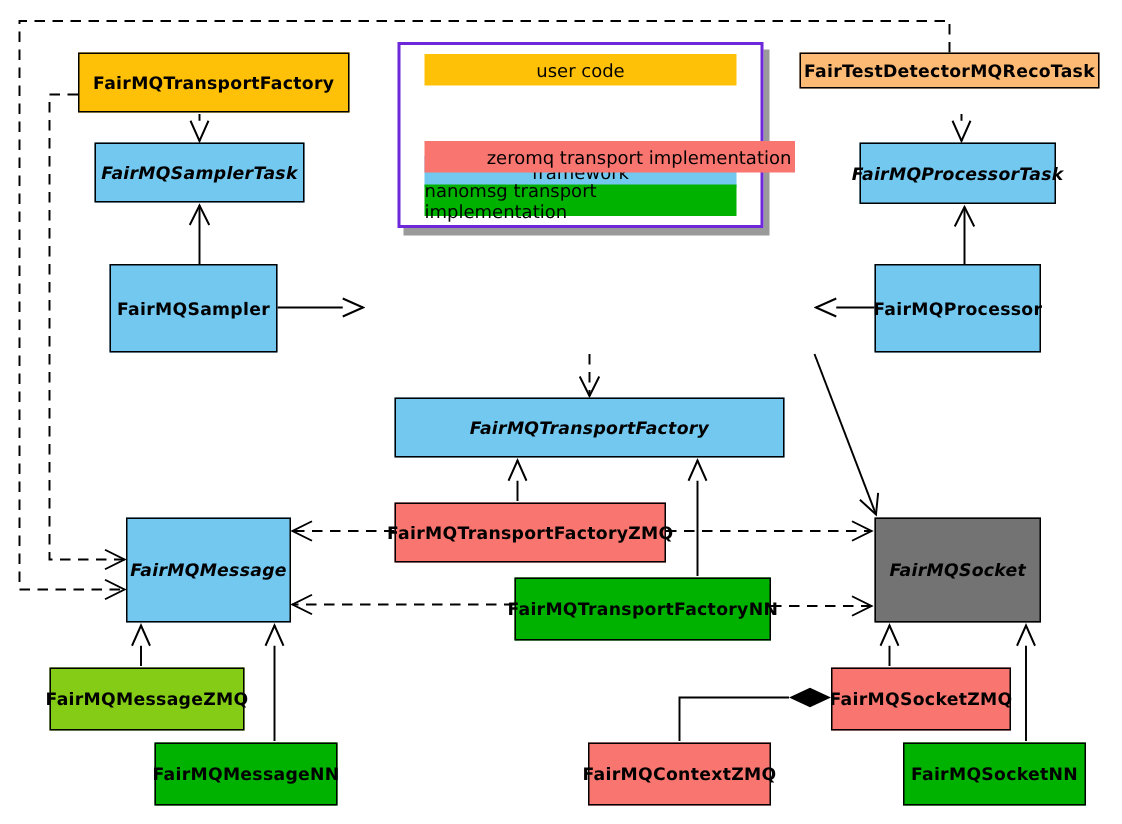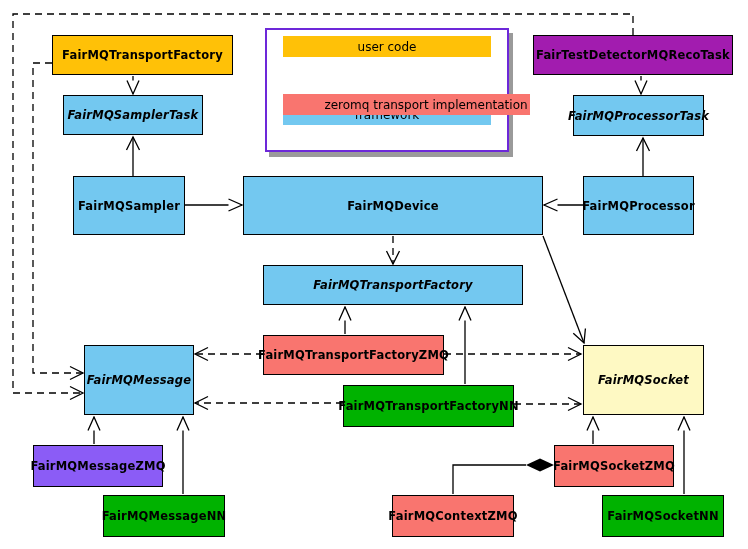--- a/index.html
+++ b/index.html
@@ -18,56 +18,56 @@
           font-size:12px;color:#000;}
   svg.wires{position:absolute;left:0;top:0;z-index:3;pointer-events:none;}
 </style>
 </head>
 <body>
 
 <div id="canvas">
 
   <div class="node" style="left: 52px; top: 35px; width: 181px; height: 40px; background-color: rgb(255, 193, 7);">FairMQTransportFactory</div>
 
-  <div class="node" style="left: 533px; top: 35px; width: 200px; height: 40px; background-color: #a21caf;">FairTestDetectorMQRecoTask</div>
+  <div class="node" style="left: 533px; top: 35px; width: 200px; height: 24px; background-color: #fdba74;">FairTestDetectorMQRecoTask</div>
 
   <div class="node abstract" style="left: 63px; top: 95px; width: 140px; height: 40px; background-color: rgb(115, 200, 240);">FairMQSamplerTask</div>
 
   <div class="node abstract" style="left: 573px; top: 95px; width: 131px; height: 41px; background-color: rgb(115, 200, 240);">FairMQProcessorTask</div>
 
   <div class="node" style="left: 73px; top: 176px; width: 112px; height: 59px; background-color: rgb(115, 200, 240);">FairMQSampler</div>
 
-  <div class="node" style="left: 243px; top: 176px; width: 300px; height: 59px; background-color: rgb(115, 200, 240);">FairMQDevice</div>
 
   <div class="node" style="left: 583px; top: 176px; width: 111px; height: 59px; background-color: rgb(115, 200, 240);">FairMQProcessor</div>
 
   <div class="node abstract" style="left: 263px; top: 265px; width: 260px; height: 40px; background-color: rgb(115, 200, 240);">FairMQTransportFactory</div>
 
   <div class="node" style="left: 263px; top: 335px; width: 181px; height: 40px; background-color: rgb(249, 117, 111);">FairMQTransportFactoryZMQ</div>
 
   <div class="node" style="left: 343px; top: 385px; width: 171px; height: 42px; background-color: rgb(0, 178, 0);">FairMQTransportFactoryNN</div>
 
   <div class="node abstract" style="left: 84px; top: 345px; width: 110px; height: 70px; background-color: rgb(115, 200, 240);">FairMQMessage</div>
 
-  <div class="node abstract" style="left: 583px; top: 345px; width: 121px; height: 70px; background-color: #fef9c3;">FairMQSocket</div>
+  <div class="node abstract" style="left: 583px; top: 345px; width: 111px; height: 70px; background-color: #737373;">FairMQSocket</div>
 
-  <div class="node" style="left: 33px; top: 445px; width: 130px; height: 42px; background-color: #8b5cf6;">FairMQMessageZMQ</div>
+  <div class="node" style="left: 33px; top: 445px; width: 130px; height: 42px; background-color: #84cc16;">FairMQMessageZMQ</div>
 
   <div class="node" style="left: 103px; top: 495px; width: 122px; height: 42px; background-color: rgb(0, 178, 0);">FairMQMessageNN</div>
 
   <div class="node" style="left: 554px; top: 445px; width: 120px; height: 42px; background-color: rgb(249, 117, 111);">FairMQSocketZMQ</div>
 
   <div class="node" style="left: 602px; top: 495px; width: 122px; height: 42px; background-color: rgb(0, 178, 0);">FairMQSocketNN</div>
 
   <div class="node" style="left: 392px; top: 495px; width: 122px; height: 42px; background-color: rgb(249, 117, 111);">FairMQContextZMQ</div>
 
   <div class="legend">
     <div class="legend-bar" style="top: 6px; background-color: rgb(255, 193, 7);">user code</div>
     <div class="legend-bar" style="top: 35px; background-color: rgb(115, 200, 240); margin-top: 39px;">framework</div>
     <div class="legend-bar" style="top: 64px; background-color: rgb(249, 117, 111); padding-left: 39px;">zeromq transport implementation</div>
+    <div class="legend-bar" style="top: 93px; background-color: rgb(0, 178, 0);">nanomsg transport implementation</div>
   </div>
 
   <svg class="wires" width="748" height="549" viewBox="0 0 748 549">
     <defs>
       <marker id="tri" markerUnits="userSpaceOnUse" markerWidth="16" markerHeight="15" refX="14.5" refY="7" orient="auto">
         <path d="M1,1 L14.5,7 L1,13" fill="#ffffff" stroke="#000" stroke-width="1.3"></path>
       </marker>
       <marker id="openarrow" markerUnits="userSpaceOnUse" markerWidth="17" markerHeight="16" refX="15" refY="8" orient="auto">
         <path d="M2,1.5 L15,8 L2,14.5" fill="none" stroke="#000" stroke-width="1.3"></path>
       </marker>

